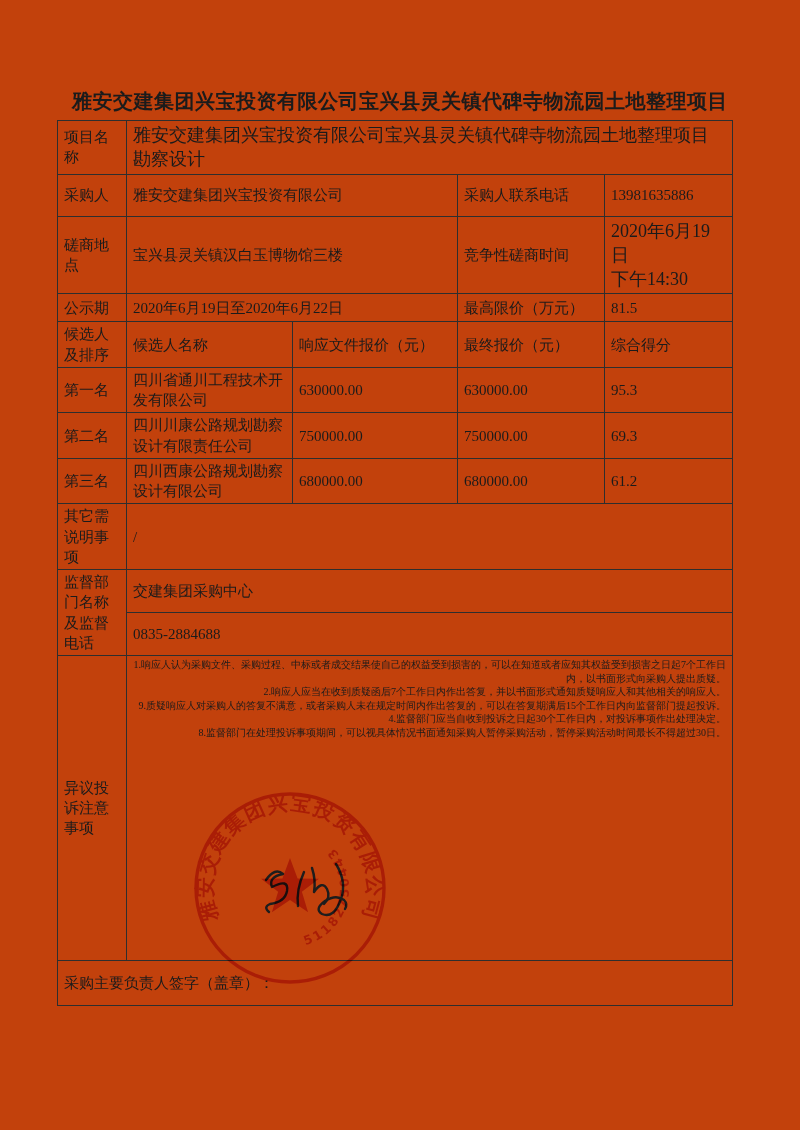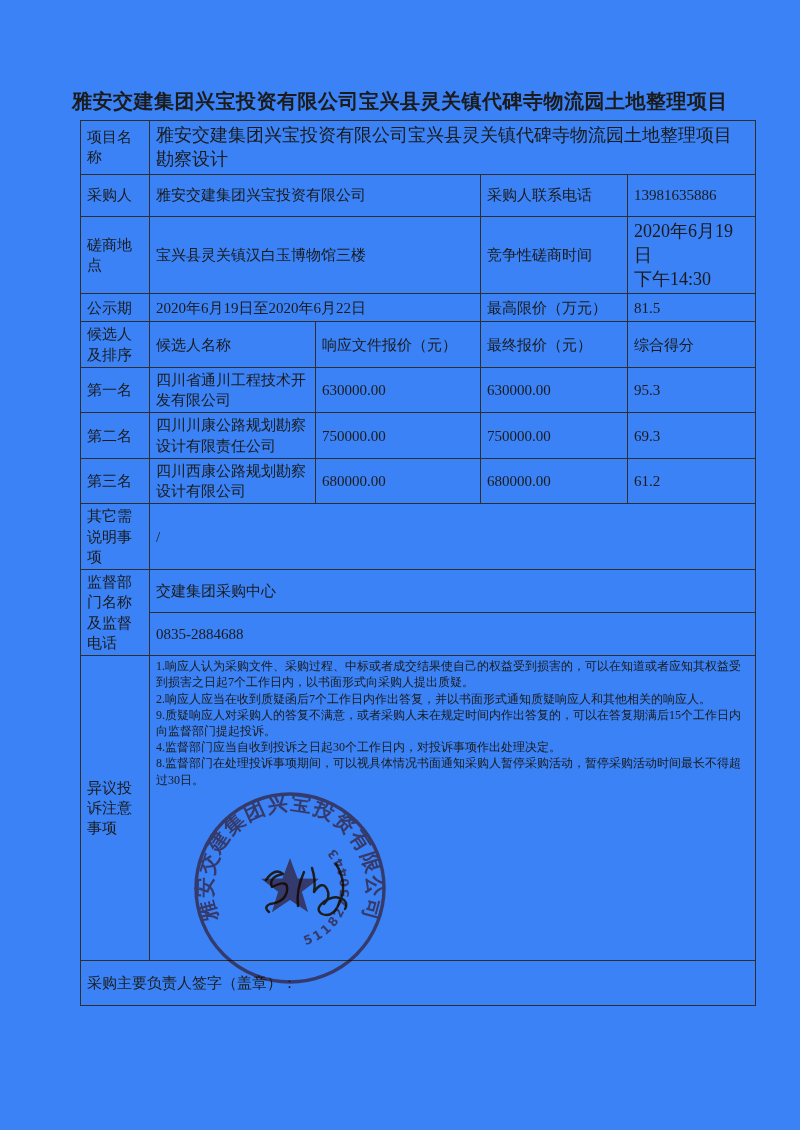--- a/index.html
+++ b/index.html
@@ -1,51 +1,51 @@
 <!DOCTYPE html>
 <html><head>
 <meta charset="utf-8">
 <style>
   html,body{margin:0;padding:0;background:#e8e8e8;}
   .page{
     position:relative;
     width:800px;height:1130px;
-    background:#3b82f6;
+    background:#c2410c;
     font-family:"Liberation Serif","DejaVu Serif",serif;
     color:#1b1b1b;
     overflow:hidden;
     margin:0 auto;
   }
   .doc-title{
     margin:88px 55px 0;
     text-align:center;
     font-size:20px;
     font-weight:700;
     line-height:27px;
     letter-spacing:.5px;
   }
   table.main{
     border-collapse:collapse;
     table-layout:fixed;
     width:675px;
-    margin:5px 0 0 80px;
+    margin:5px 0 0 57px;
     font-size:15px;
   }
   table.main td{
     border:1.6px solid #2e2e2e;
     padding:2px 6px;
     vertical-align:middle;
     line-height:1.35;
     word-break:break-all;
   }
   .c{text-align:left;}
   .l{text-align:left;}
   .vtop{vertical-align:top !important;}
   .label{padding-left:5px;}
-  .notice{font-size:12px;line-height:22.3px;padding:5px 8px 0 7px;}
+  .notice{font-size:10px;line-height:22.3px;padding:5px 8px 0 7px;text-align:right;}
   .notice p{margin:0;}
   .sig-row td{padding-left:6px;font-size:15px;}
   .small{font-size:18px;}
   
   .h36{height:36px}.h42{height:42px}.h43{height:43px}.h28{height:28px}
   .h41{height:41px}.h37{height:37px}.h40{height:40px}.h305{height:305px}
   .h45{height:45px}
   .seal-wrap{
     position:absolute;left:190px;top:788px;width:200px;height:200px;
     opacity:.82;mix-blend-mode:multiply;pointer-events:none;

